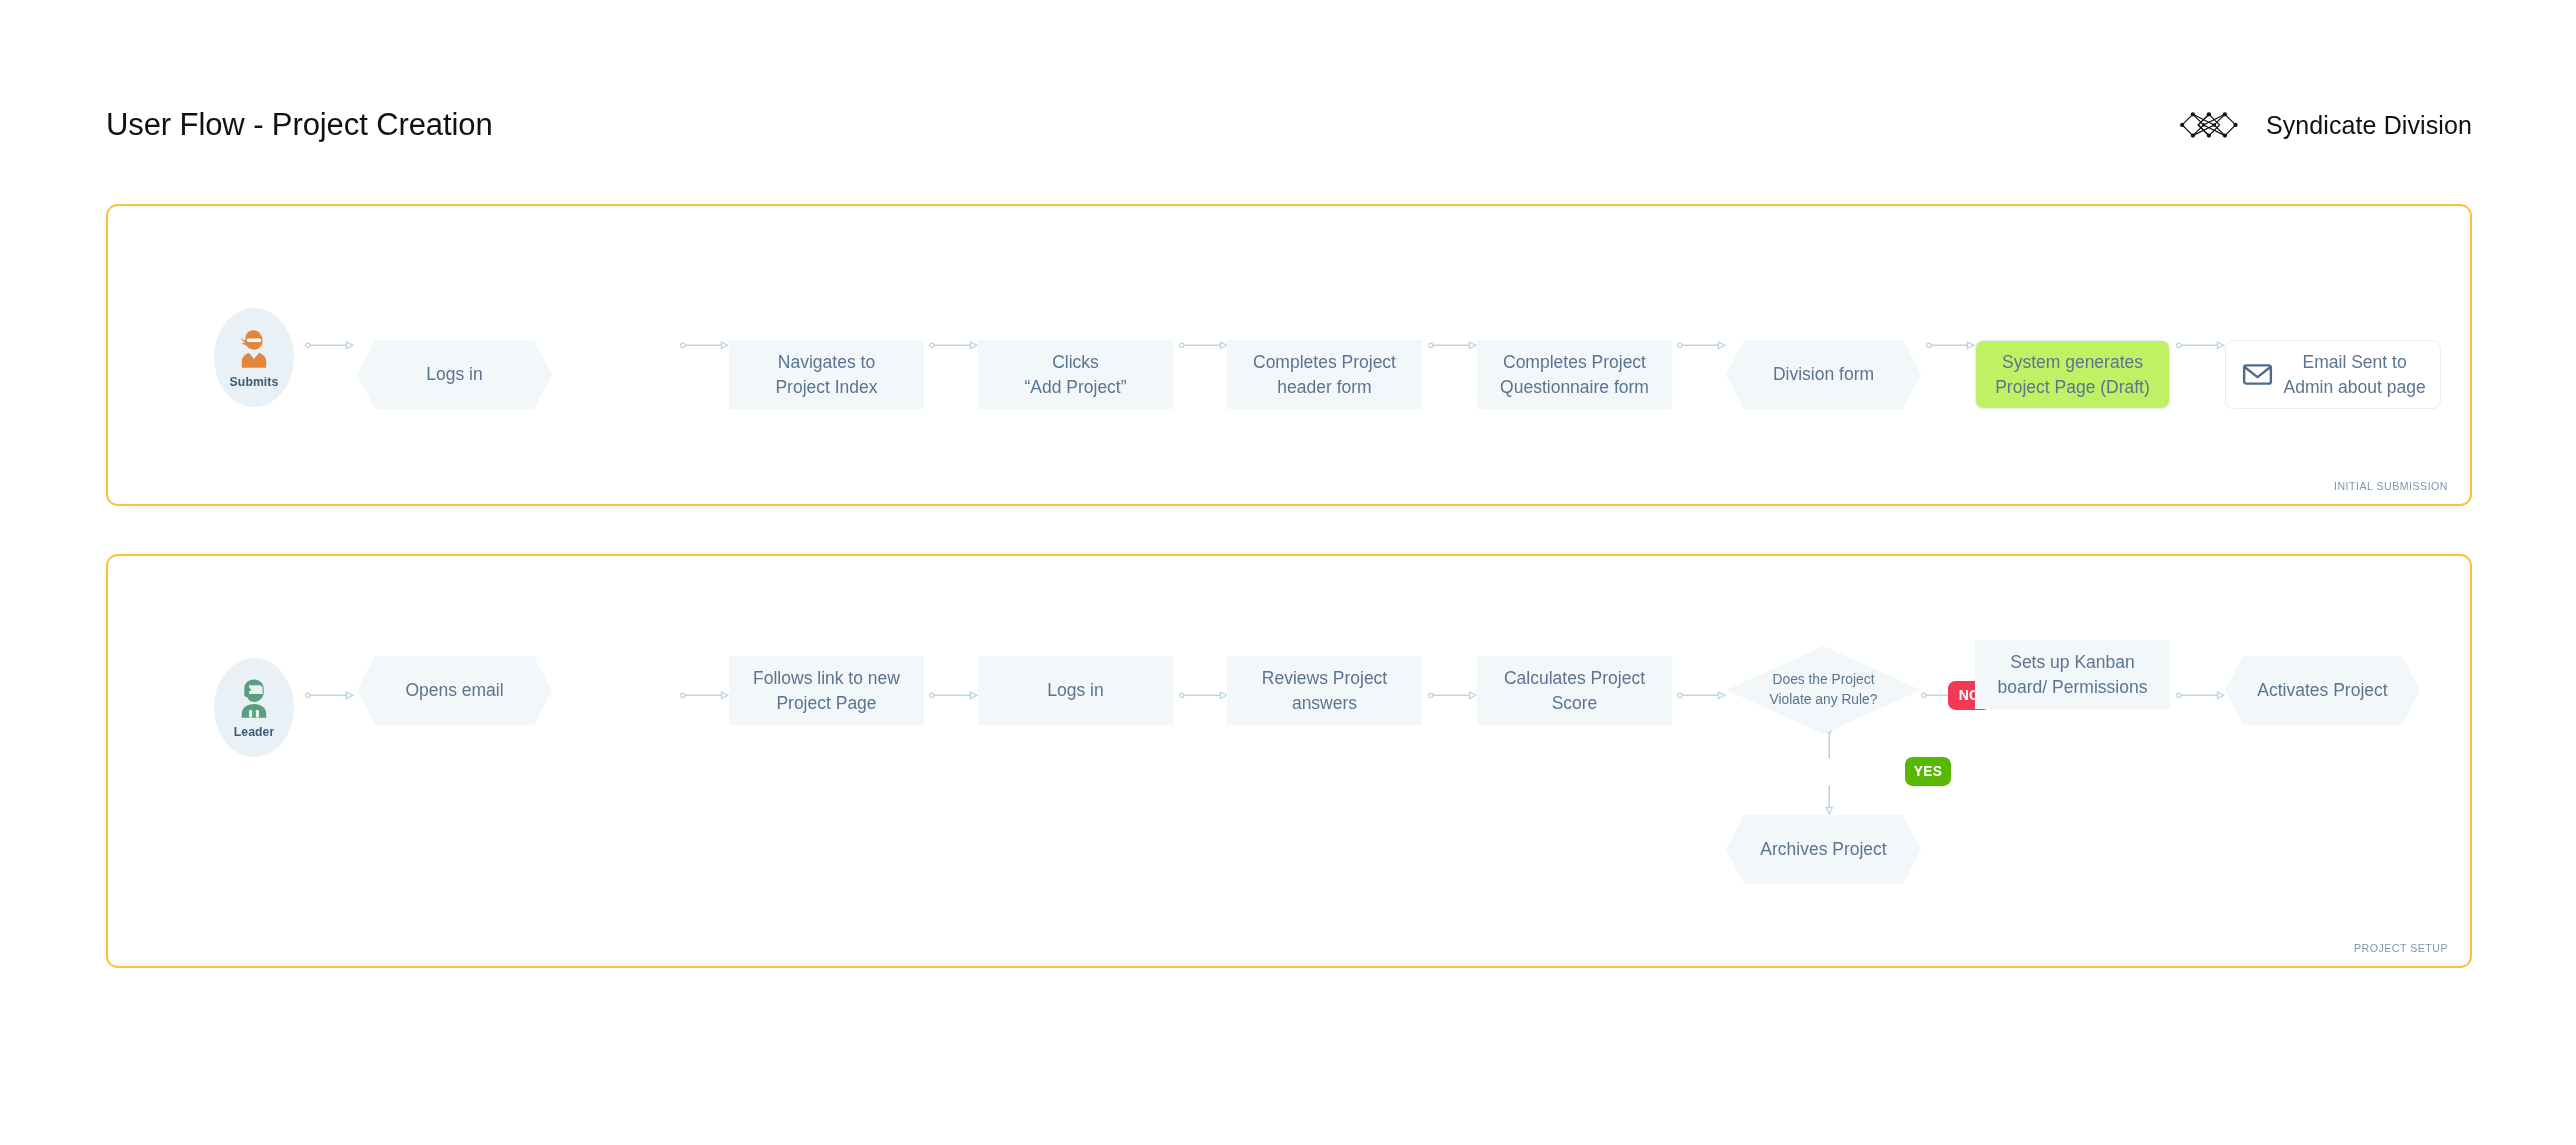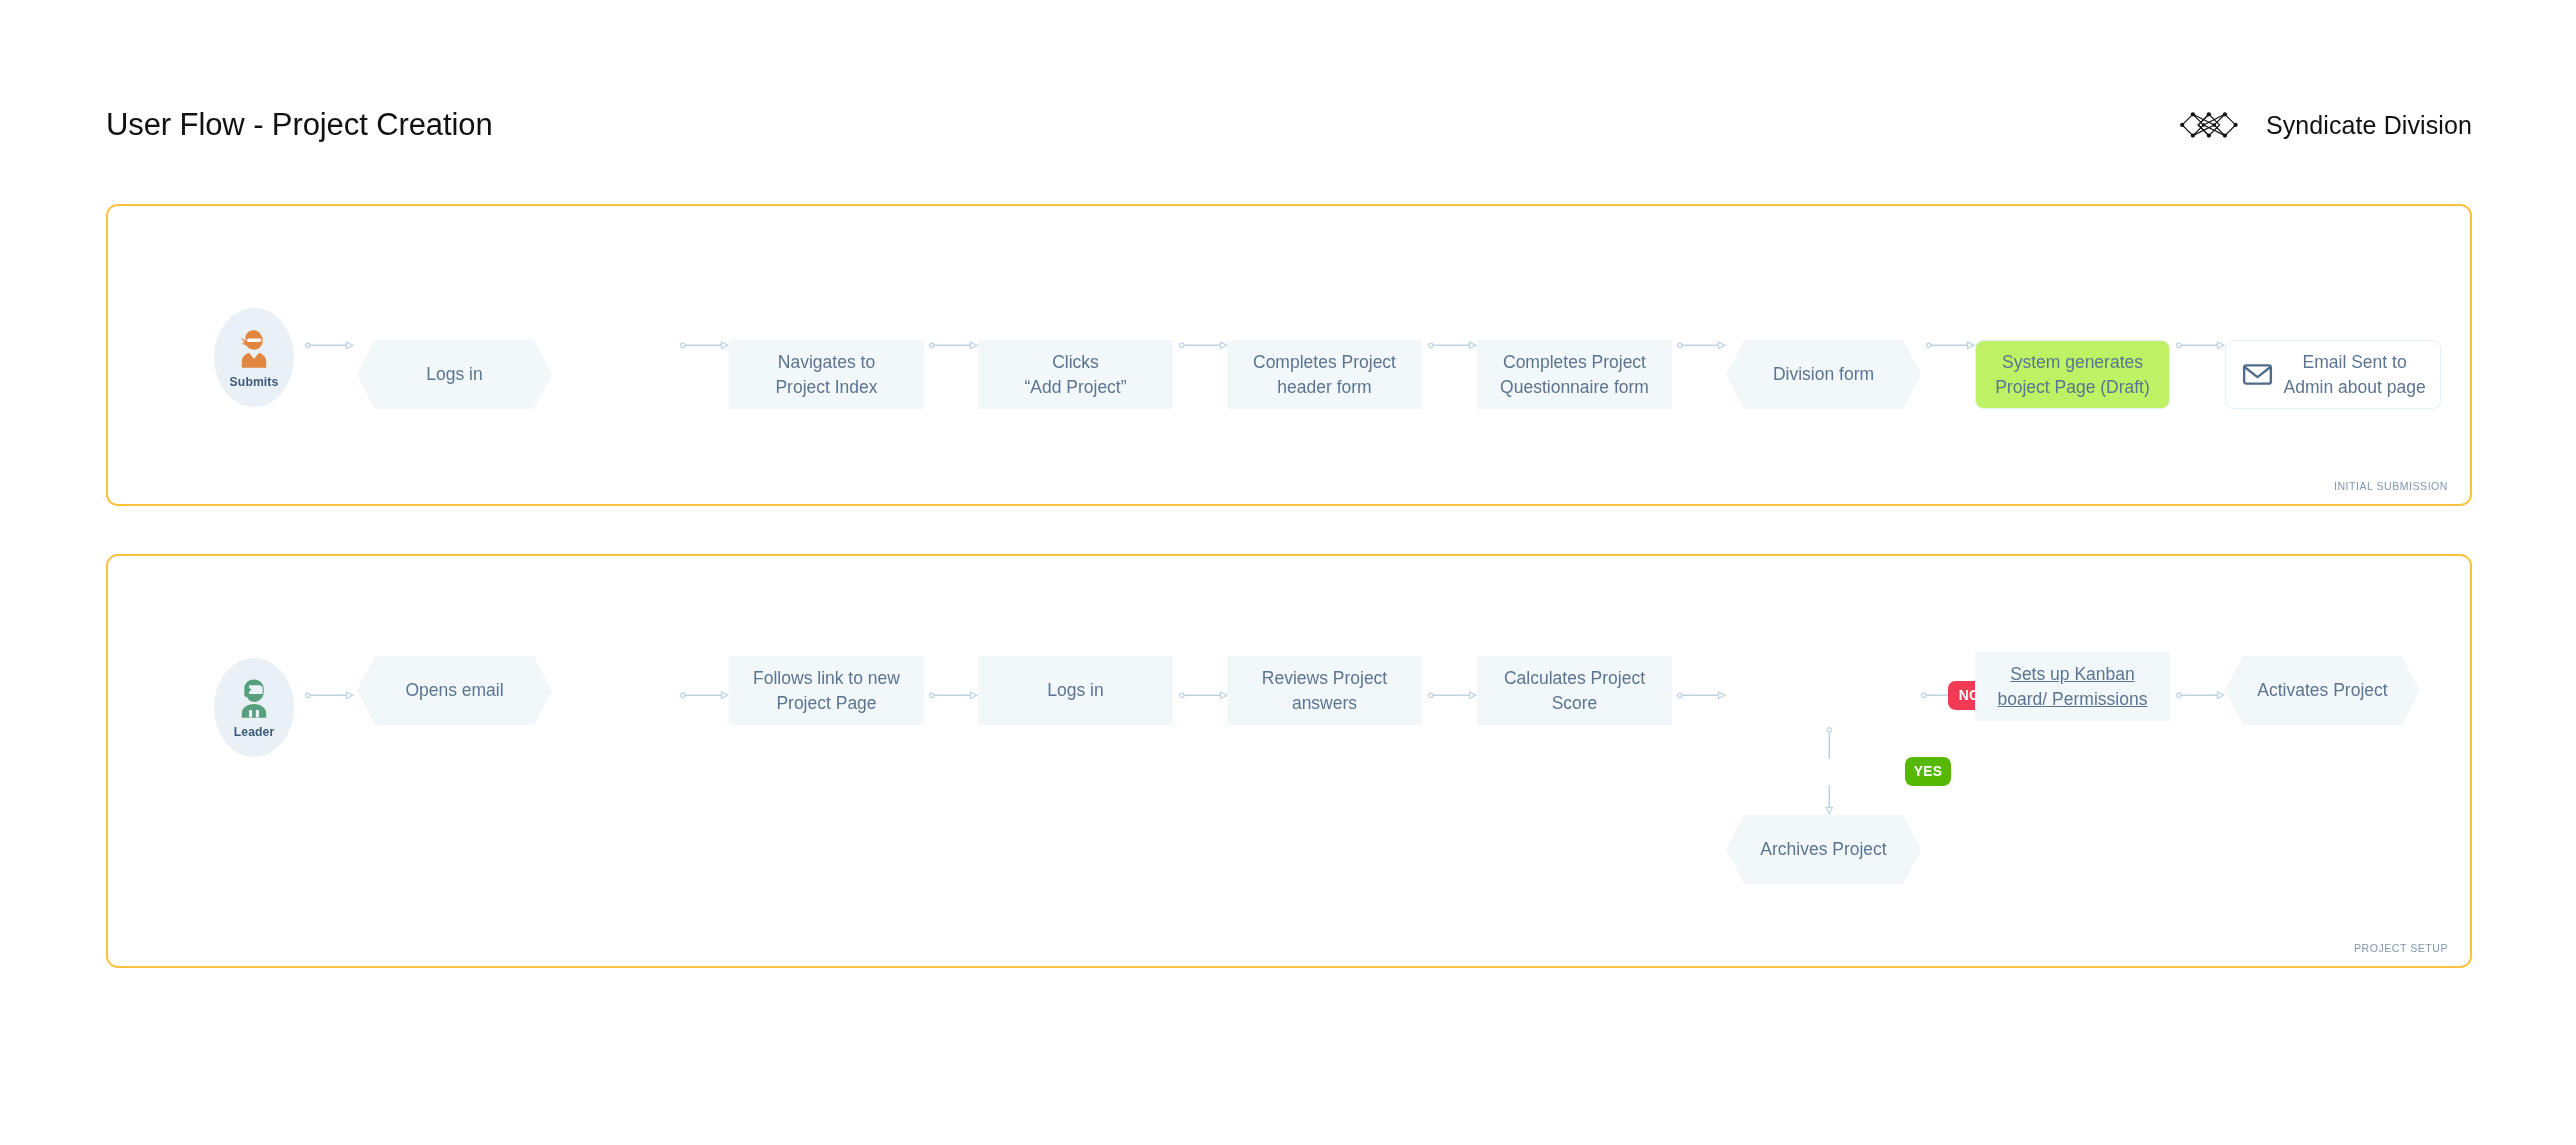--- a/index.html
+++ b/index.html
@@ -373,21 +373,24 @@
       </div>
       <div class="node rect" style="left:870px; top:100px; width:195px; height:69px;">
         <span class="node-text">Logs in</span>
       </div>
       <div class="node rect" style="left:1119px; top:100px; width:195px; height:69px;">
         <span class="node-text">Reviews Project<br>answers</span>
       </div>
       <div class="node rect" style="left:1369px; top:100px; width:195px; height:69px;">
         <span class="node-text">Calculates Project<br>Score</span>
       </div>
-      <div class="node rect" style="left:1867px; top:96px; width:195px; height:69px;text-decoration:underline;">
+      <div class="node diamond" style="left:1618px; top:90px; width:195px; height:88px;">
+        <span class="node-text">Does the Project<br>Violate any Rule?</span>
+      </div>
+      <div class="node rect" style="left:1867px; top:84px; width:195px; height:69px;">
         <span class="node-text">Sets up Kanban<br>board/ Permissions</span>
       </div>
       <div class="node hex" style="left:2117px; top:100px; width:195px; height:69px;">
         <span class="node-text">Activates Project</span>
       </div>
       <div class="node hex" style="left:1618px; top:259px; width:195px; height:69px;">
         <span class="node-text">Archives Project</span>
       </div>
 
     </div>

